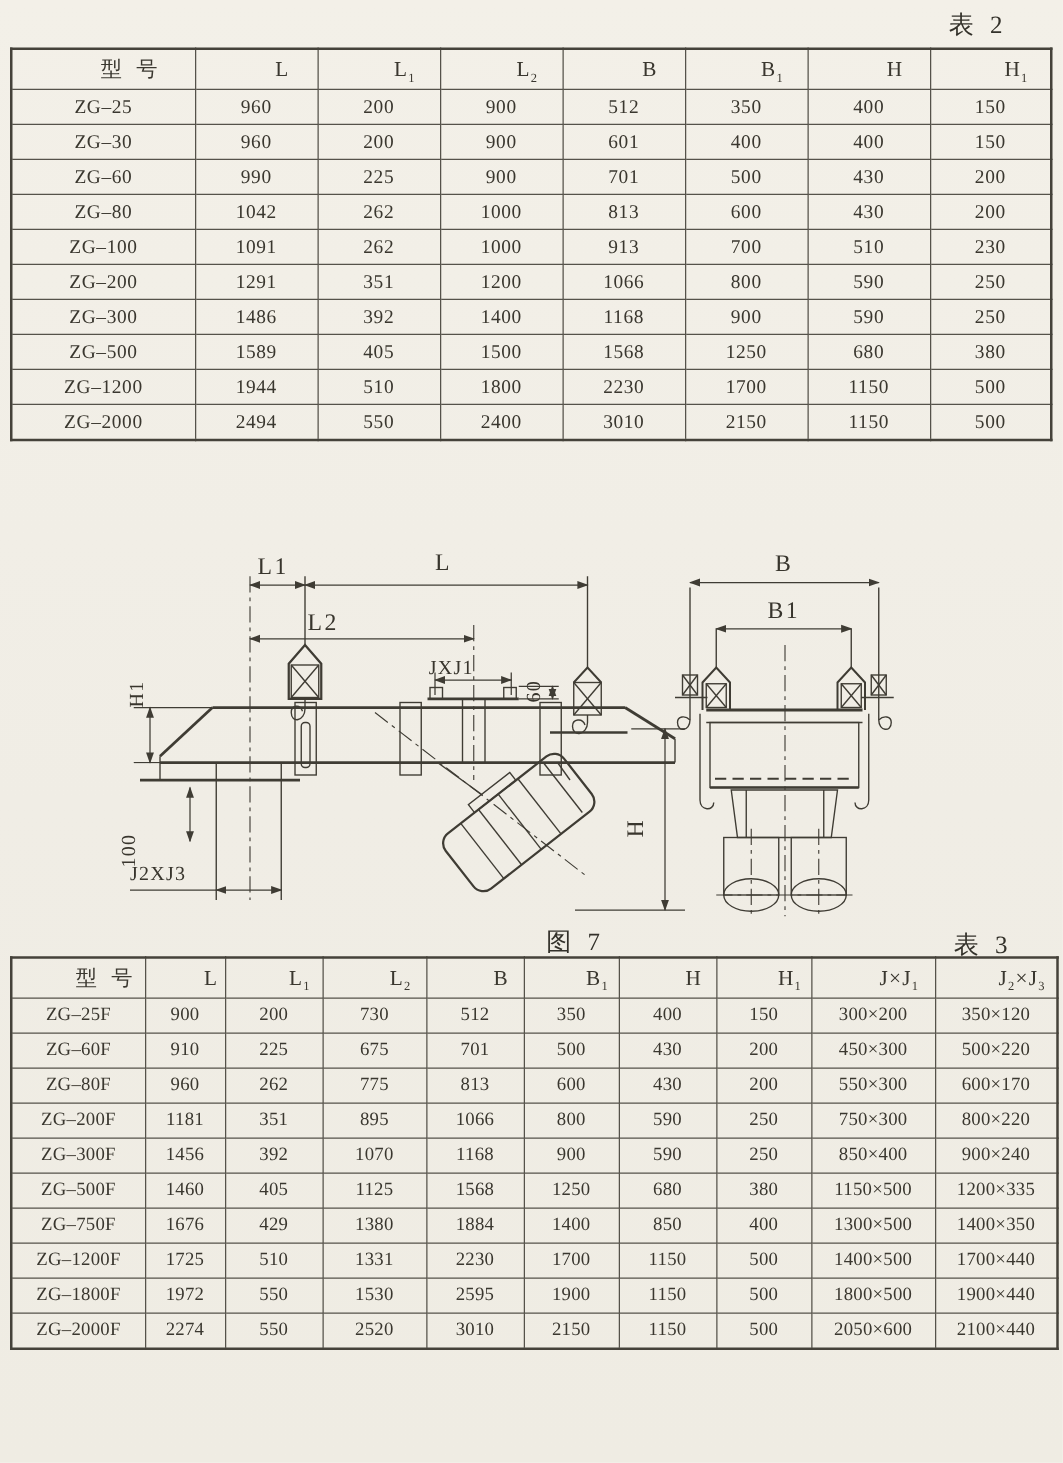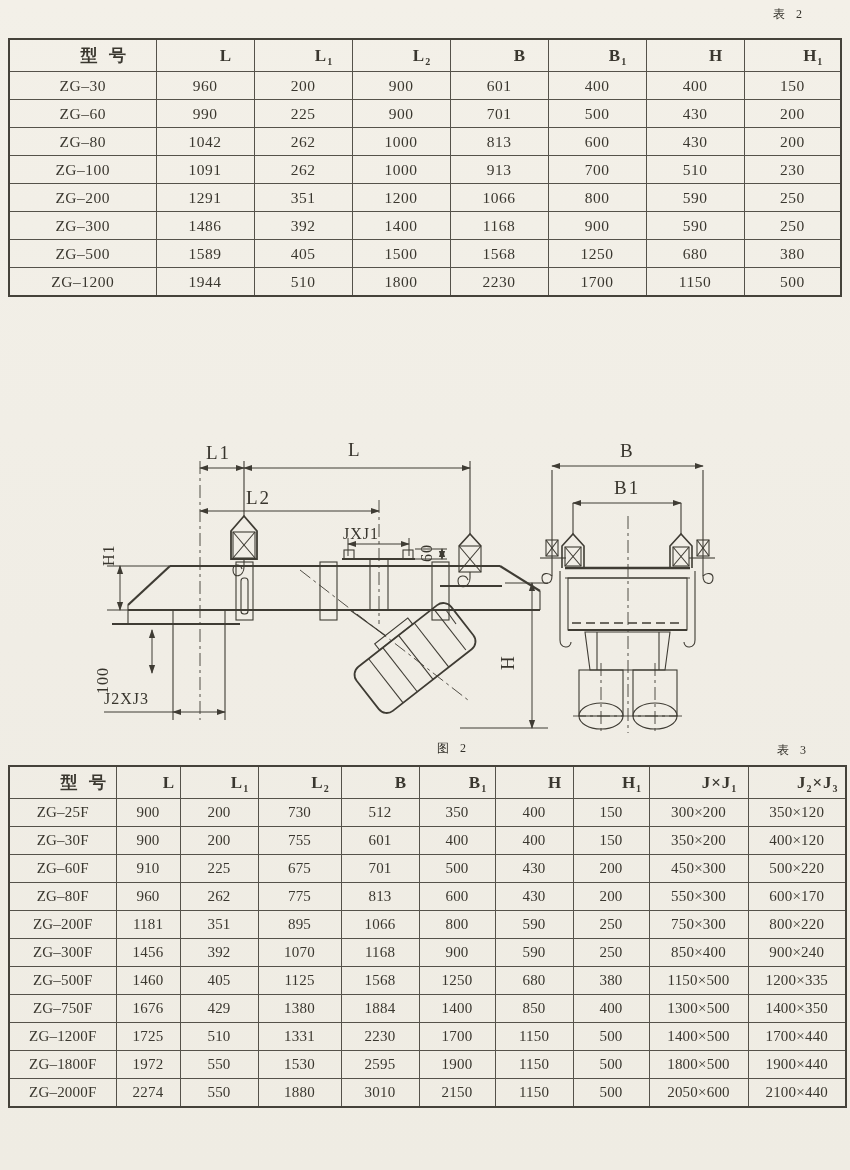--- a/index.html
+++ b/index.html
@@ -7,21 +7,21 @@
     position:relative;
     width:850px;height:1170px;
     background:#f1eee6;
     background-image:linear-gradient(180deg,#f3f0e8 0%,#f0ede5 55%,#efece3 100%);
     font-family:"Liberation Serif","DejaVu Serif",serif;
     color:#35332c;
     overflow:hidden;
   }
   .corner-label{
     position:absolute;
-    font-size:12px;
+    font-size:20px;
     letter-spacing:4px;
     color:#33312a;
   }
   #lbl-table2{top:6px;right:44px;}
   #lbl-fig{top:740px;left:437px;}
   #lbl-table3{top:742px;right:40px;}
 
   table.spec{
     position:absolute;left:8px;
     border-collapse:collapse;
@@ -34,21 +34,21 @@
   table.spec th, table.spec td{
     border:1px solid #55524a;
     text-align:center;
     vertical-align:middle;
     padding:0;
     color:#3a372f;
     white-space:pre;
     overflow:hidden;
   }
   table.spec th{
-    font-weight:bold;
+    font-weight:normal;
     font-size:17px;
     height:31px;
     letter-spacing:1px;
     padding-left:42px;
   }
   table.spec td{
     font-size:15.5px;
     height:27px;
     letter-spacing:0.5px;
   }
@@ -88,20 +88,30 @@
           <th>L<sub>1</sub></th>
           <th>L<sub>2</sub></th>
           <th>B</th>
           <th>B<sub>1</sub></th>
           <th>H</th>
           <th>H<sub>1</sub></th>
         </tr>
       </thead>
     <tbody>
         <tr>
+          <td>ZG–25</td>
+          <td>960</td>
+          <td>200</td>
+          <td>900</td>
+          <td>512</td>
+          <td>350</td>
+          <td>400</td>
+          <td>150</td>
+        </tr>
+        <tr>
           <td>ZG–30</td>
           <td>960</td>
           <td>200</td>
           <td>900</td>
           <td>601</td>
           <td>400</td>
           <td>400</td>
           <td>150</td>
         </tr>
         <tr>
@@ -164,20 +174,30 @@
           <td>680</td>
           <td>380</td>
         </tr>
         <tr>
           <td>ZG–1200</td>
           <td>1944</td>
           <td>510</td>
           <td>1800</td>
           <td>2230</td>
           <td>1700</td>
+          <td>1150</td>
+          <td>500</td>
+        </tr>
+        <tr>
+          <td>ZG–2000</td>
+          <td>2494</td>
+          <td>550</td>
+          <td>2400</td>
+          <td>3010</td>
+          <td>2150</td>
           <td>1150</td>
           <td>500</td>
         </tr>
       </tbody>
   </table>
 
   <div id="figure-wrap">
   <svg width="850" height="312" viewBox="0 0 850 312">
     <defs>
       <marker id="ar" viewBox="0 0 10 10" refX="9" refY="5" markerWidth="9" markerHeight="9" orient="auto-start-reverse">
@@ -349,21 +369,21 @@
         <line x1="573" y1="75" x2="681" y2="75" marker-start="url(#ar)" marker-end="url(#ar)"></line>
         <line x1="573" y1="75" x2="573" y2="75"></line>
       </g>
     </g>
 
     <text class="dim-t" x="620" y="29">B</text>
     <text class="dim-t" x="614" y="66">B1</text>
   </svg>
   </div>
 
-  <div class="corner-label" id="lbl-fig">图 2</div>
+  <div class="corner-label" id="lbl-fig">图 7</div>
   <div class="corner-label" id="lbl-table3">表 3</div>
 
   <table class="spec" id="table3">
     <colgroup>
       <col style="width:107px">
         <col style="width:64px">
         <col style="width:78px">
         <col style="width:83px">
       <col style="width:78px">
         <col style="width:76px">
@@ -393,32 +413,20 @@
           <td>200</td>
           <td>730</td>
           <td>512</td>
           <td>350</td>
           <td>400</td>
           <td>150</td>
           <td>300×200</td>
           <td>350×120</td>
         </tr>
         <tr>
-          <td>ZG–30F</td>
-          <td>900</td>
-          <td>200</td>
-          <td>755</td>
-          <td>601</td>
-          <td>400</td>
-          <td>400</td>
-          <td>150</td>
-          <td>350×200</td>
-          <td>400×120</td>
-        </tr>
-        <tr>
           <td>ZG–60F</td>
           <td>910</td>
           <td>225</td>
           <td>675</td>
           <td>701</td>
           <td>500</td>
           <td>430</td>
           <td>200</td>
           <td>450×300</td>
           <td>500×220</td>
@@ -504,21 +512,21 @@
           <td>1900</td>
           <td>1150</td>
           <td>500</td>
           <td>1800×500</td>
           <td>1900×440</td>
         </tr>
         <tr>
           <td>ZG–2000F</td>
           <td>2274</td>
           <td>550</td>
-          <td>1880</td>
+          <td>2520</td>
           <td>3010</td>
           <td>2150</td>
           <td>1150</td>
           <td>500</td>
           <td>2050×600</td>
           <td>2100×440</td>
         </tr>
       </tbody>
   </table>
 

